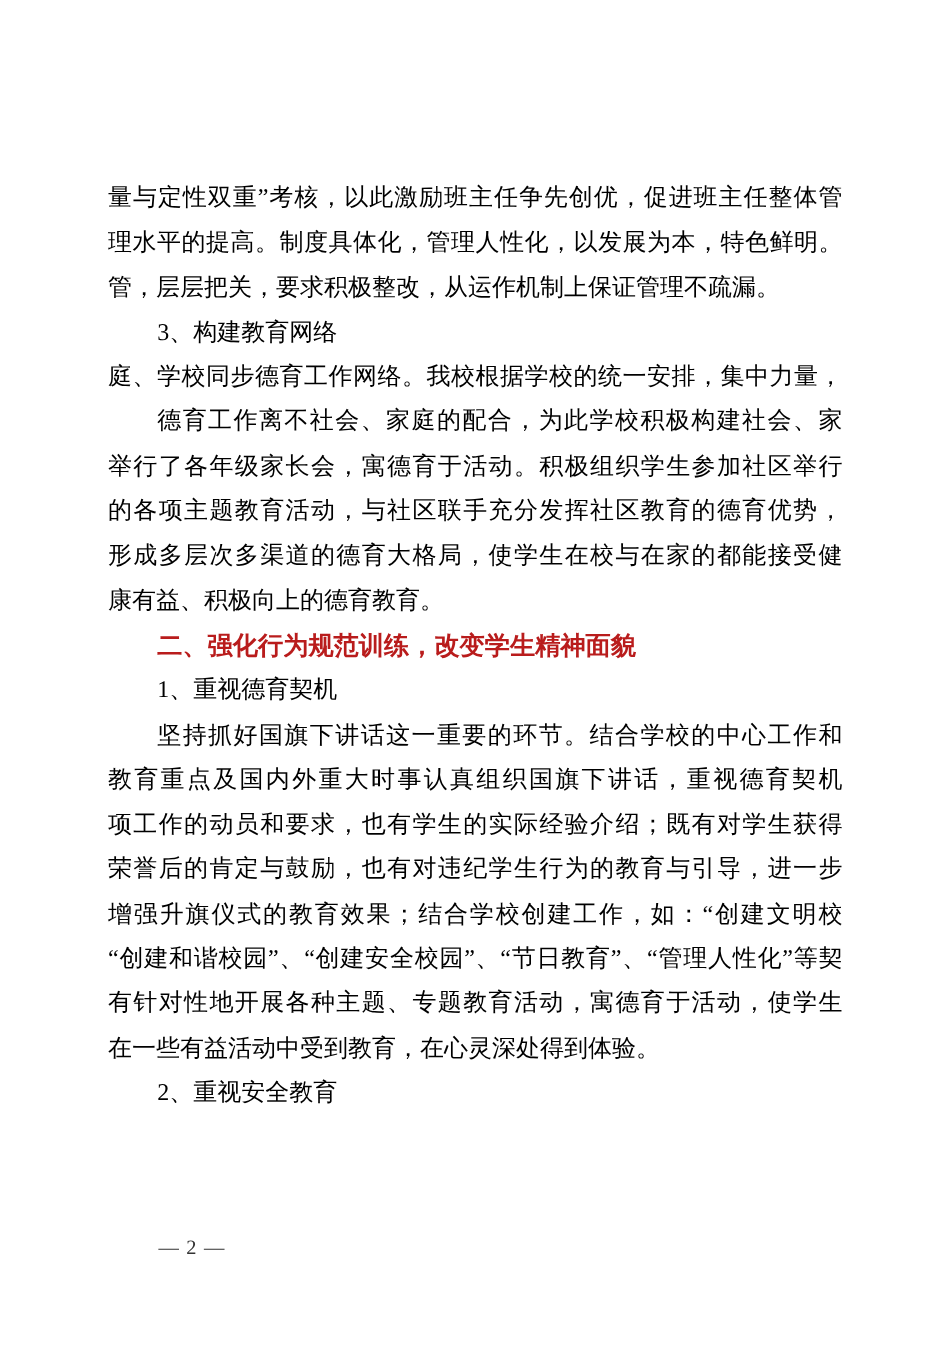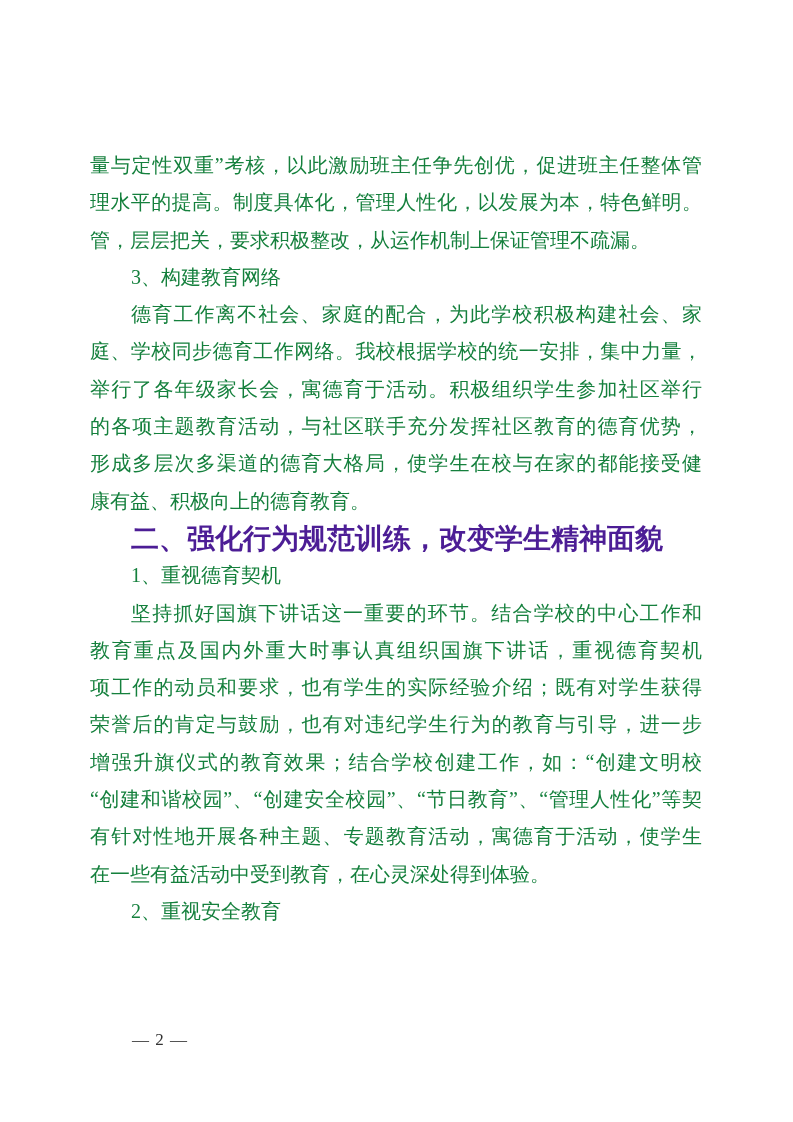--- a/index.html
+++ b/index.html
@@ -18,36 +18,36 @@
   .text-block {
     position: absolute;
     left: 90px;
     top: 147px;
     width: 612px;
   }
   .line {
     height: 37.3px;
     line-height: 37.3px;
     font-size: 20px;
-    color: #15803d;
+    color: #000000;
     overflow: hidden;
     font-weight: 400;
   }
   .line.fill {
     text-align: justify;
     text-align-last: justify;
   }
   .line.indent {
     text-indent: 41px;
   }
   .line.heading {
     font-family: "Liberation Sans", sans-serif;
     font-weight: 700;
-    color: #4c1d95;
-    font-size: 28px;
+    color: #b91c1c;
+    font-size: 21px;
   }
   .footer {
     position: absolute;
     left: 132px;
     top: 1030px;
     font-size: 17px;
     line-height: 20px;
     color: #333333;
     letter-spacing: 1px;
     font-family: "Liberation Serif", serif;
@@ -55,22 +55,22 @@
 </style>
 </head>
 <body>
 
 <div class="page">
   <div class="text-block" id="text-block">
       <div class="line fill">量与定性双重”考核，以此激励班主任争先创优，促进班主任整体管</div>
       <div class="line fill">理水平的提高。制度具体化，管理人性化，以发展为本，特色鲜明。</div>
       <div class="line">管，层层把关，要求积极整改，从运作机制上保证管理不疏漏。</div>
       <div class="line indent">3、构建教育网络</div>
+      <div class="line fill">庭、学校同步德育工作网络。我校根据学校的统一安排，集中力量，</div>
       <div class="line fill indent">德育工作离不社会、家庭的配合，为此学校积极构建社会、家</div>
-      <div class="line fill">庭、学校同步德育工作网络。我校根据学校的统一安排，集中力量，</div>
       <div class="line fill">举行了各年级家长会，寓德育于活动。积极组织学生参加社区举行</div>
       <div class="line fill">的各项主题教育活动，与社区联手充分发挥社区教育的德育优势，</div>
       <div class="line fill">形成多层次多渠道的德育大格局，使学生在校与在家的都能接受健</div>
       <div class="line">康有益、积极向上的德育教育。</div>
       <div class="line indent heading">二、强化行为规范训练，改变学生精神面貌</div>
       <div class="line indent">1、重视德育契机</div>
       <div class="line fill indent">坚持抓好国旗下讲话这一重要的环节。结合学校的中心工作和</div>
       <div class="line fill">教育重点及国内外重大时事认真组织国旗下讲话，重视德育契机</div>
       <div class="line fill">项工作的动员和要求，也有学生的实际经验介绍；既有对学生获得</div>
       <div class="line fill">荣誉后的肯定与鼓励，也有对违纪学生行为的教育与引导，进一步</div>

